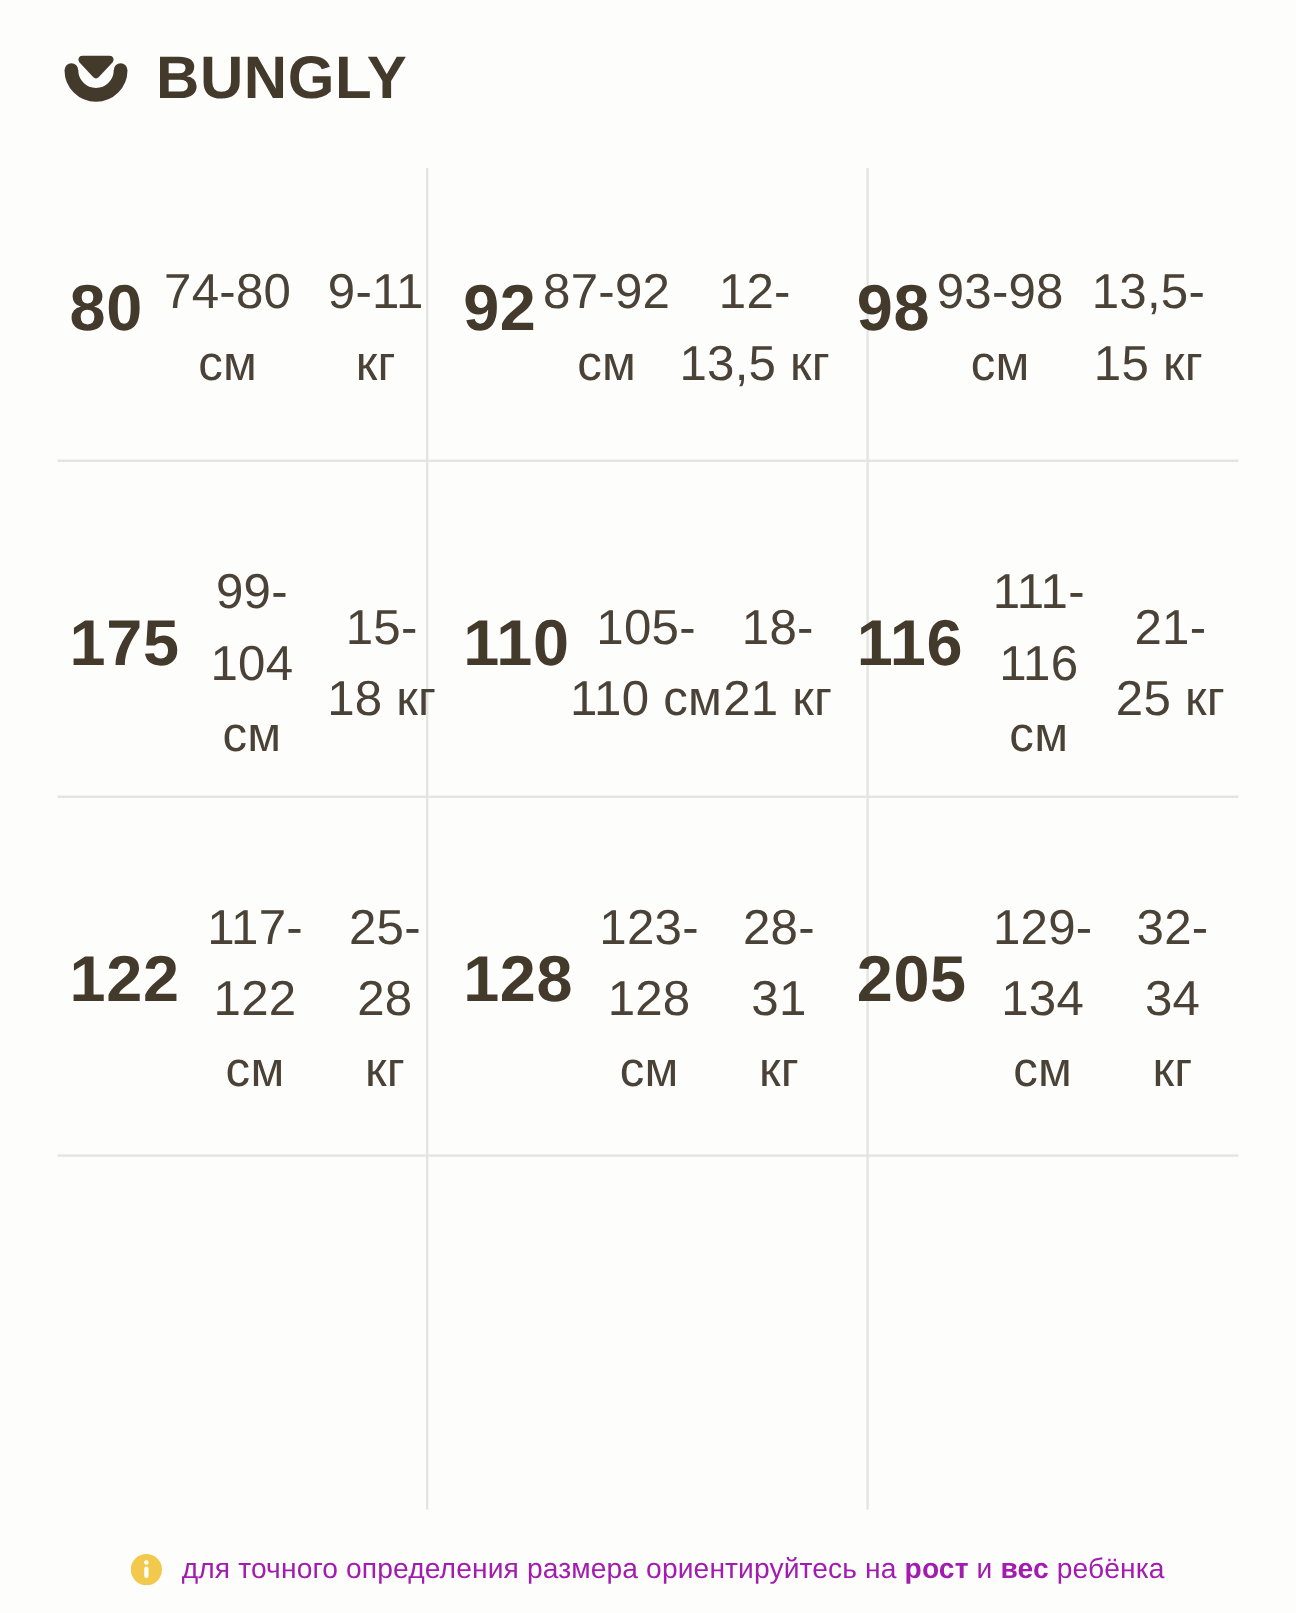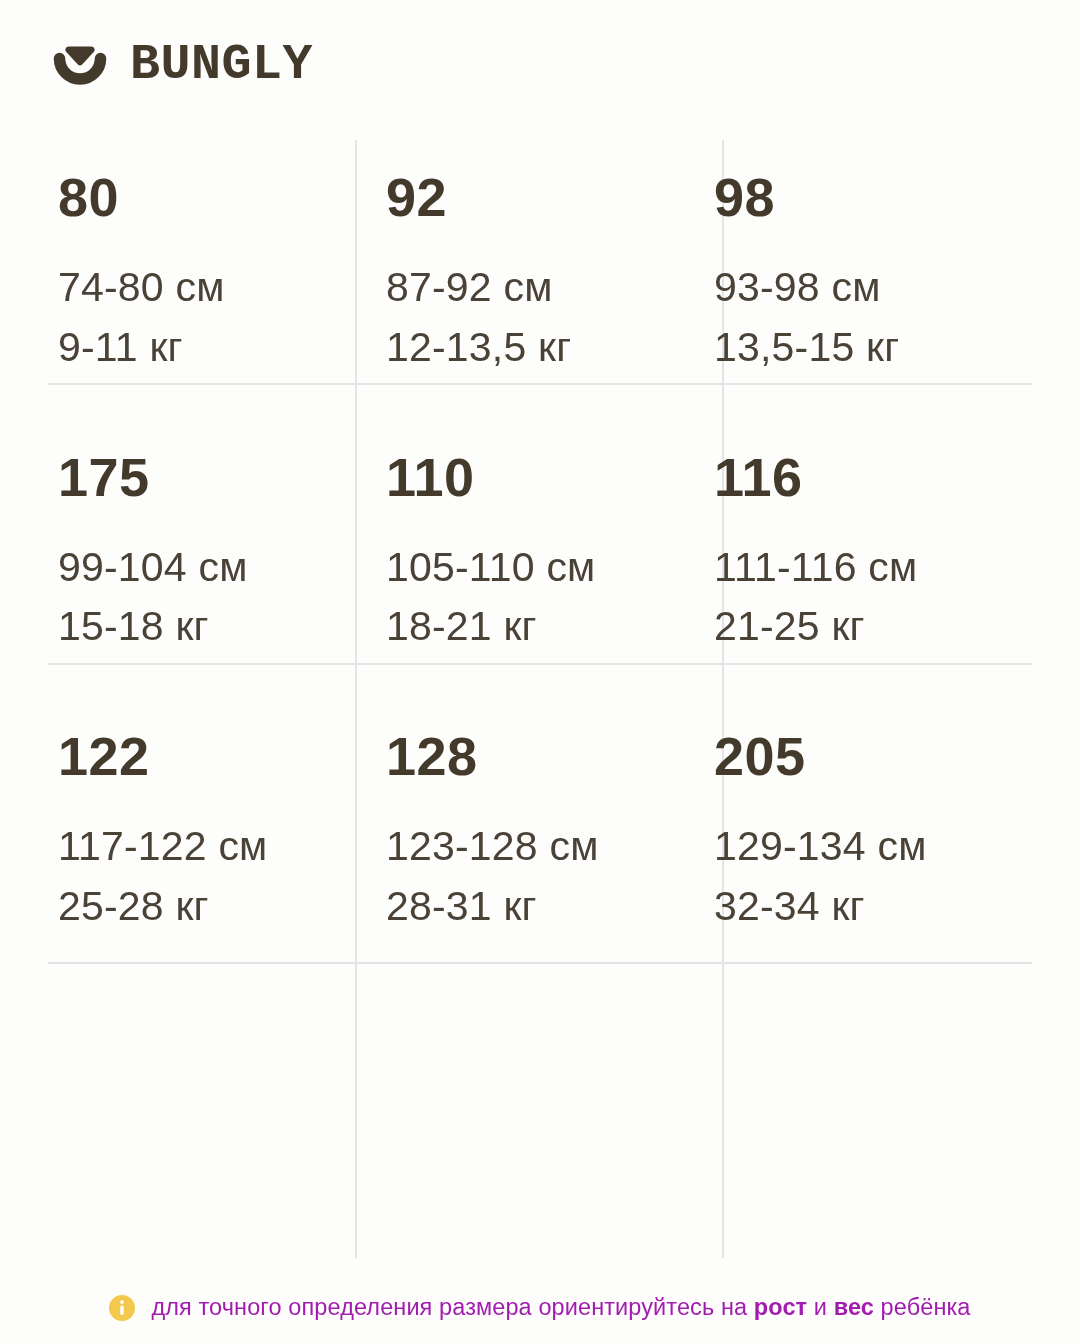--- a/index.html
+++ b/index.html
@@ -19,21 +19,20 @@
 
   
   .brand {
     position: absolute;
     left: 52px;
     top: 34px;
     display: flex;
     align-items: center;
     gap: 22px;
     height: 62px;
-    font-family: Liberation Mono, monospace;
   }
   .brand-mark {
     width: 56px;
     height: 56px;
     position: relative;
     flex: 0 0 auto;
   }
   .brand-mark svg { display: block; }
   .brand-word {
     font-size: 50px;
@@ -50,22 +49,22 @@
     left: 48px;
     top: 140px;
     width: 984px;
     height: 1118px;
     display: grid;
     grid-template-columns: repeat(3, 1fr);
     grid-template-rows: repeat(4, 1fr);
   }
   .cell {
     display: flex;
-    flex-direction: column;
-    align-items: flex-start;
+    flex-direction: row;
+    align-items: center;
     justify-content: center;
     text-align: center;
     box-sizing: border-box;
     padding: 6px 10px 18px;
   }
   .cell.empty { visibility: hidden; }
 
   .cell-size {
     font-size: 54px;
     font-weight: 700;

